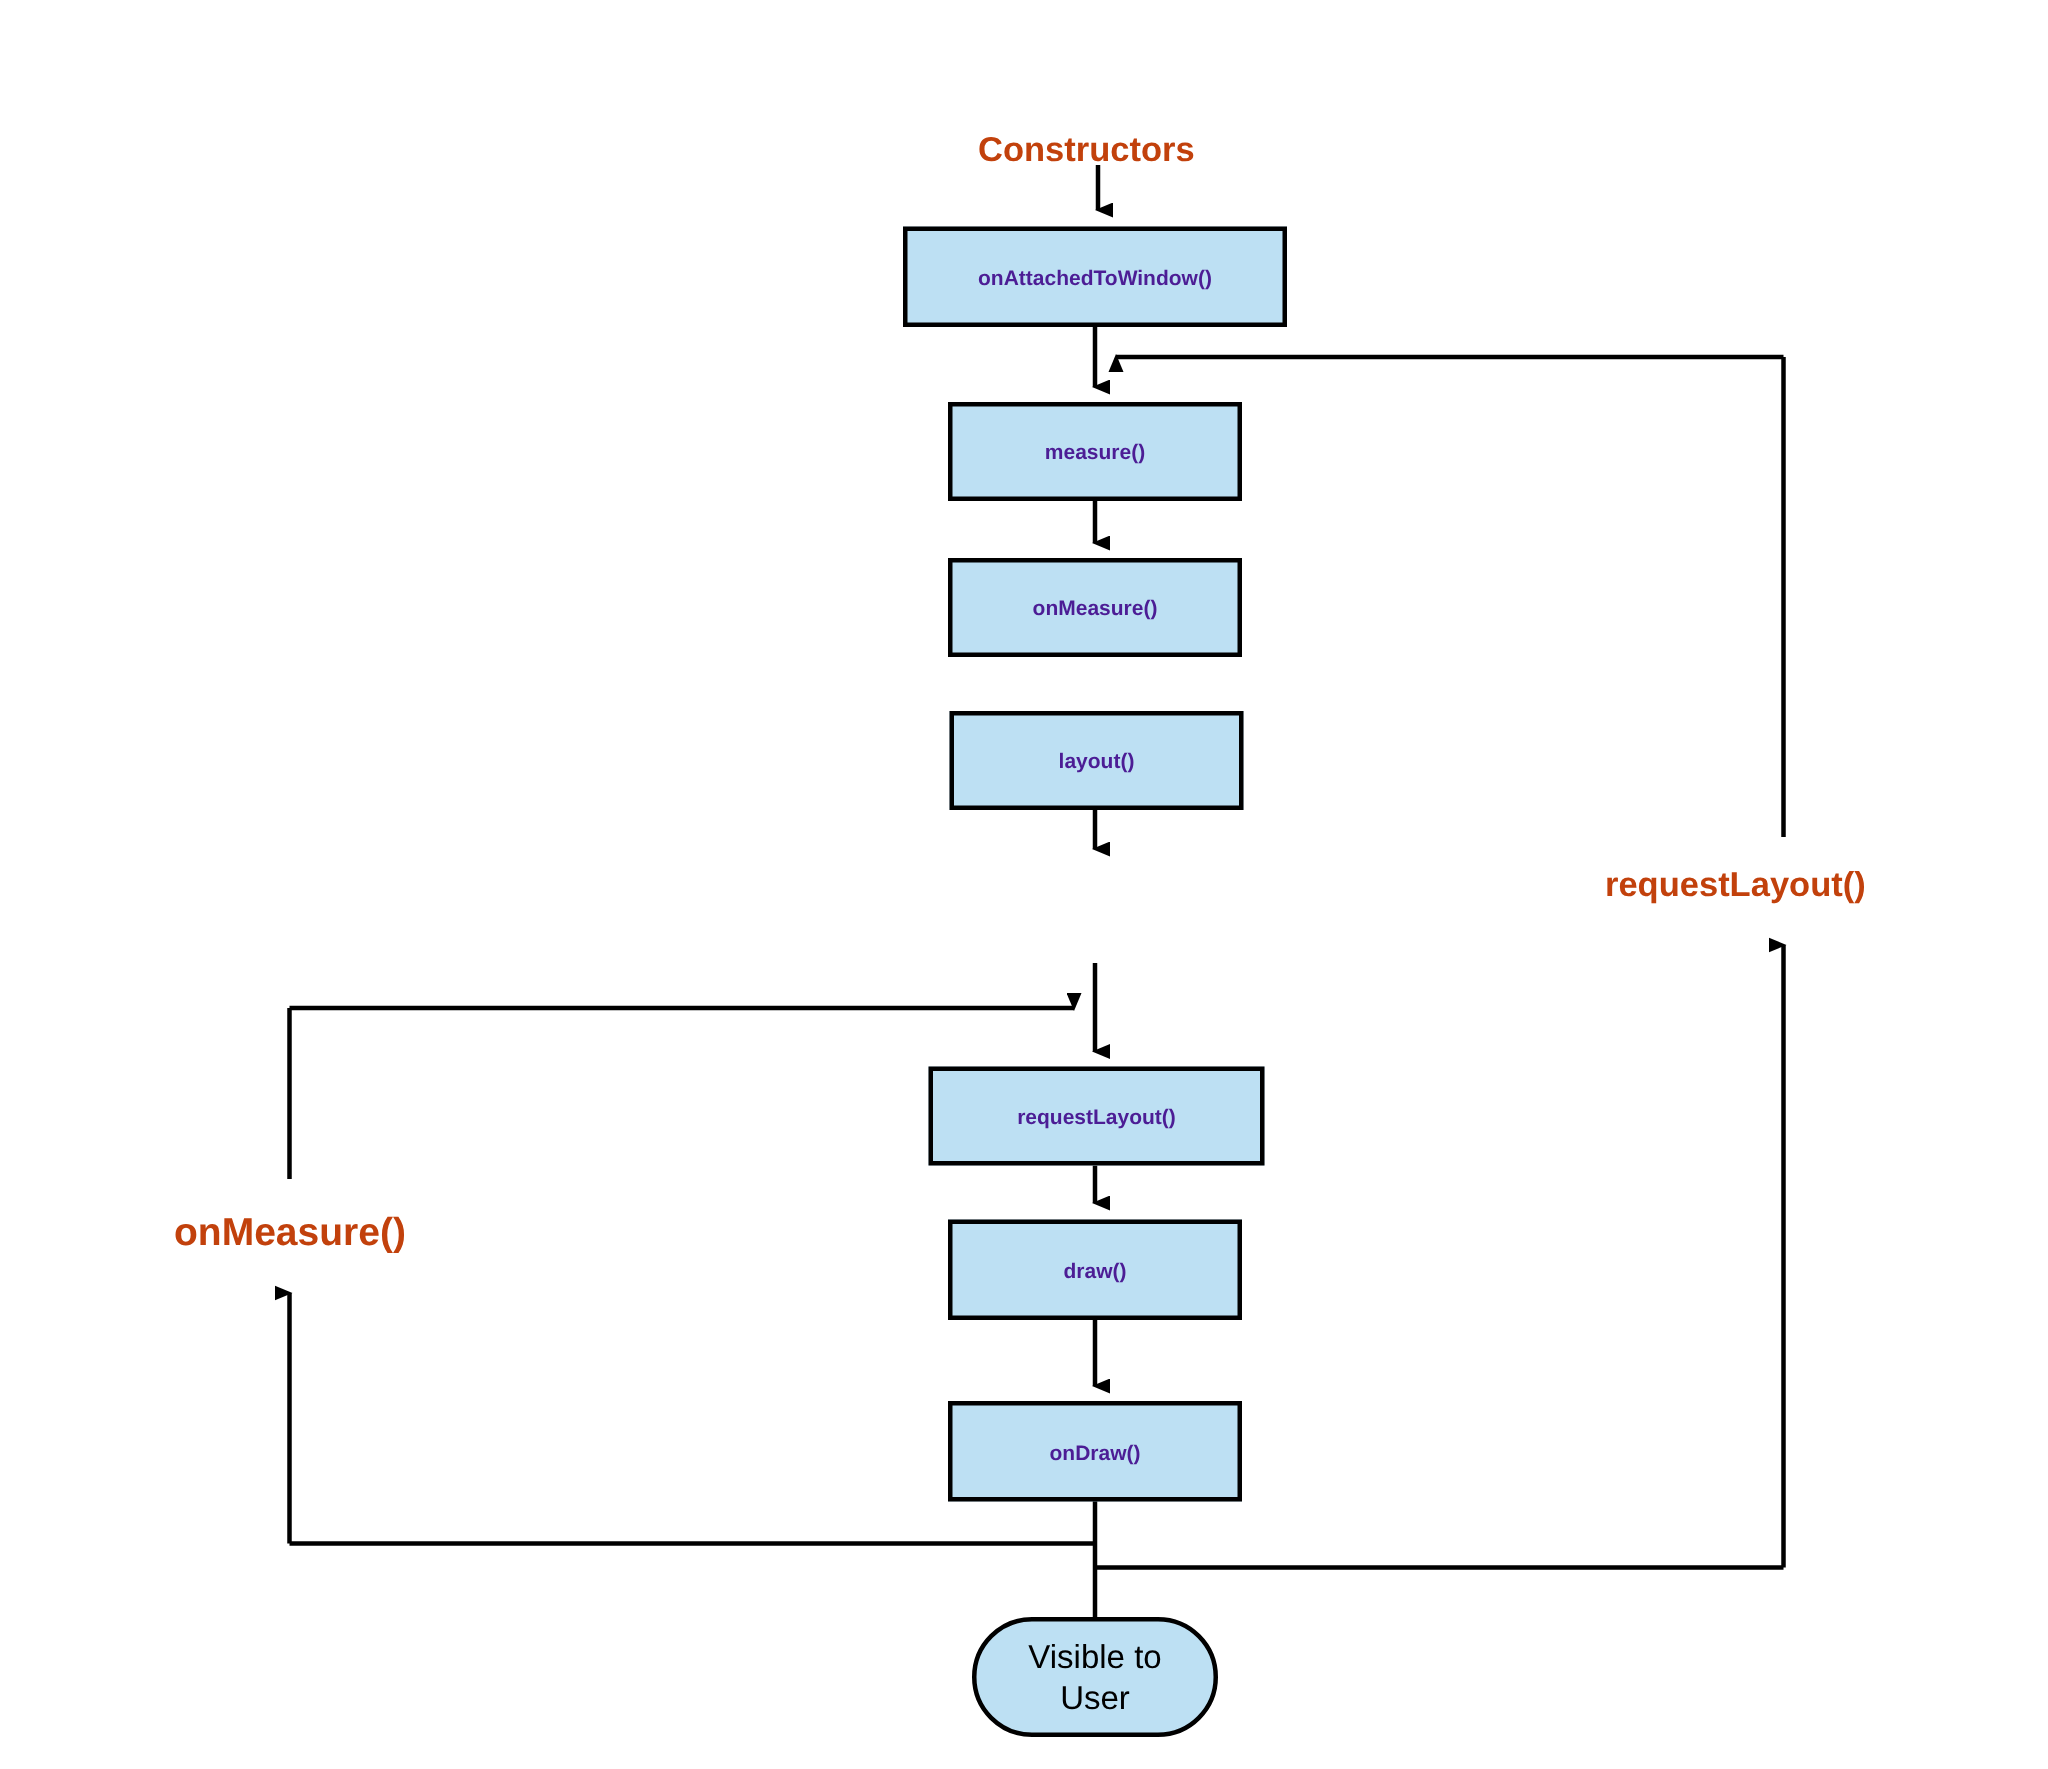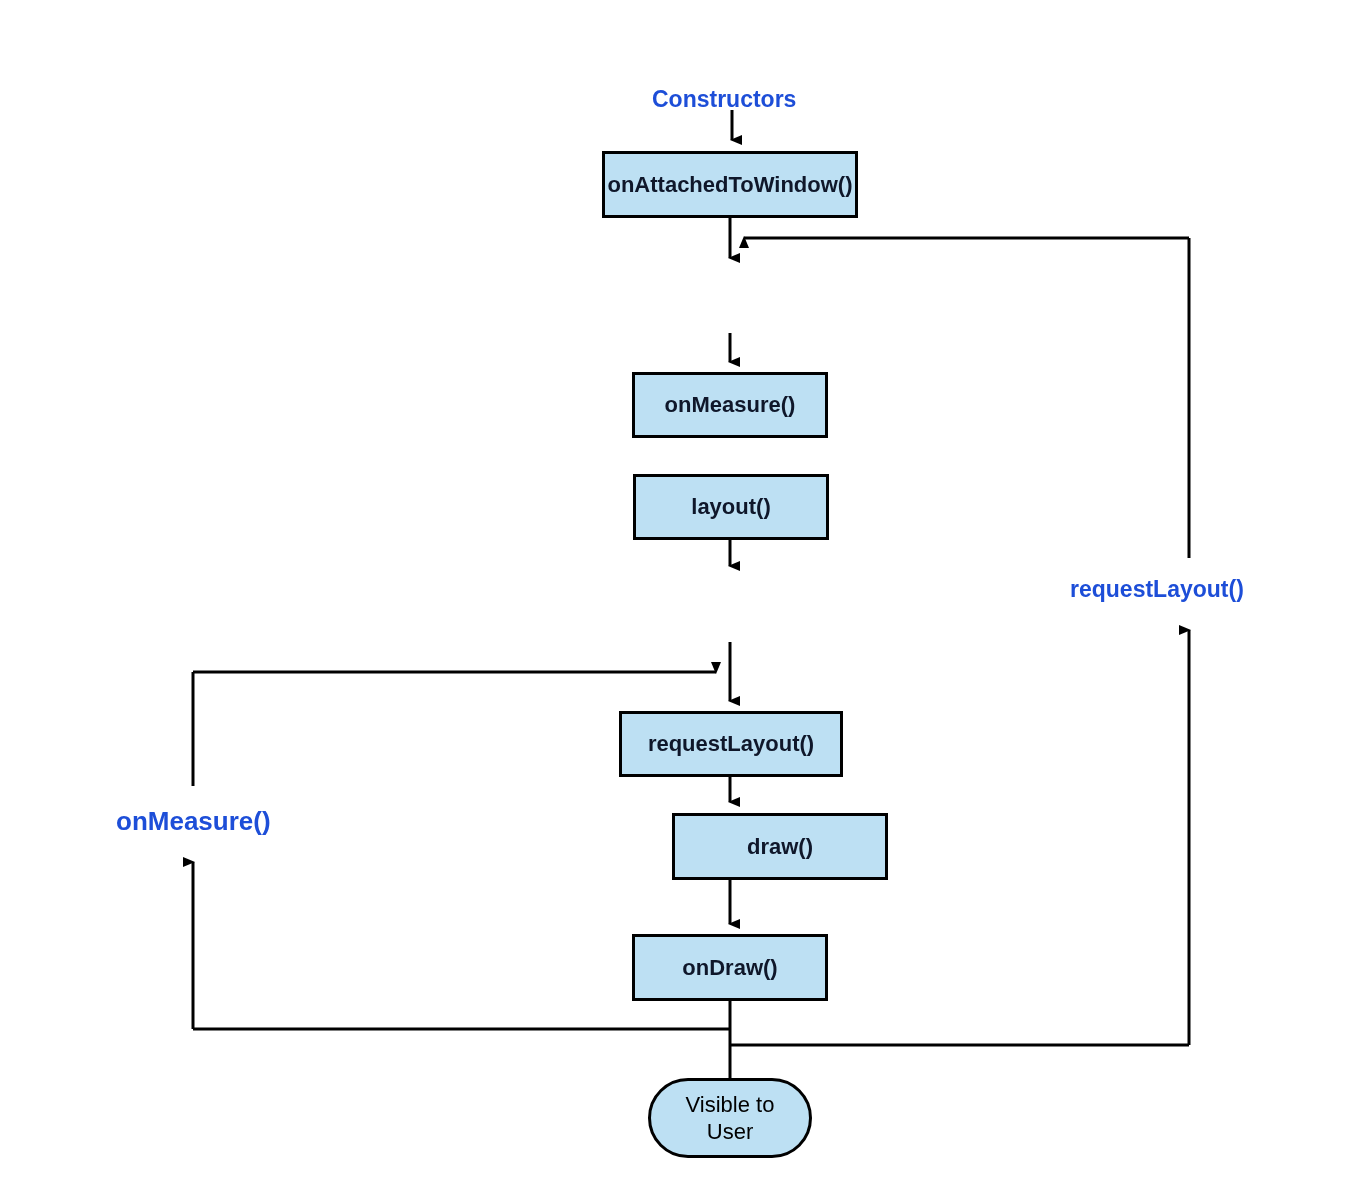--- a/index.html
+++ b/index.html
@@ -26,24 +26,24 @@
     height: 1179px;
   }
   .node-box {
     position: absolute;
     box-sizing: border-box;
     background: #bde0f3;
     border: 3px solid #000000;
     display: flex;
     align-items: center;
     justify-content: center;
-    color: #0f172a;
+    color: #4c1d95;
     font-weight: bold;
     font-family: "Liberation Sans", sans-serif;
-    font-size: 22px;
+    font-size: 14px;
     letter-spacing: 0px;
     white-space: nowrap;
   }
   .node-terminal {
     position: absolute;
     box-sizing: border-box;
     background: #bde0f3;
     border: 3px solid #000000;
     border-radius: 40px;
     display: flex;
@@ -51,21 +51,21 @@
     justify-content: center;
     text-align: center;
     color: #000000;
     font-weight: normal;
     font-family: "Liberation Sans", sans-serif;
     font-size: 22px;
     line-height: 1.25;
   }
   .free-label {
     position: absolute;
-    color: #1d4ed8;
+    color: #c2410c;
     font-weight: bold;
     font-family: "Liberation Sans", sans-serif;
     white-space: nowrap;
   }
   .lbl-constructors { font-size: 23px; }
   .lbl-invalidate   { font-size: 26px; }
   .lbl-requestlayout{ font-size: 23px; }
 </style>
 </head>
 <body>
@@ -120,29 +120,30 @@
   </svg>
 
   <div class="free-label lbl-constructors" style="left:652px; top:86px;">Constructors</div>
 
   <div class="free-label lbl-invalidate" style="left:116px; top:806px;">onMeasure()</div>
 
   <div class="free-label lbl-requestlayout" style="left:1070px; top:576px;">requestLayout()</div>
 
   <div class="node-box" style="left:602px; top:151px; width:256px; height:67px;">onAttachedToWindow()</div>
 
+  <div class="node-box" style="left:632px; top:268px; width:196px; height:66px;">measure()</div>
 
   <div class="node-box" style="left:632px; top:372px; width:196px; height:66px;">onMeasure()</div>
 
   <div class="node-box" style="left:633px; top:474px; width:196px; height:66px;">layout()</div>
 
 
   <div class="node-box" style="left:619px; top:711px; width:224px; height:66px;">requestLayout()</div>
 
-  <div class="node-box" style="left:632px; top:813px; width:216px; height:67px;margin-left:40px;">draw()</div>
+  <div class="node-box" style="left:632px; top:813px; width:196px; height:67px;">draw()</div>
 
   <div class="node-box" style="left:632px; top:934px; width:196px; height:67px;">onDraw()</div>
 
   <div class="node-terminal" style="left:648px; top:1078px; width:164px; height:80px;">
     <div>
       <div>Visible to</div>
       <div>User</div>
     </div>
   </div>
 

